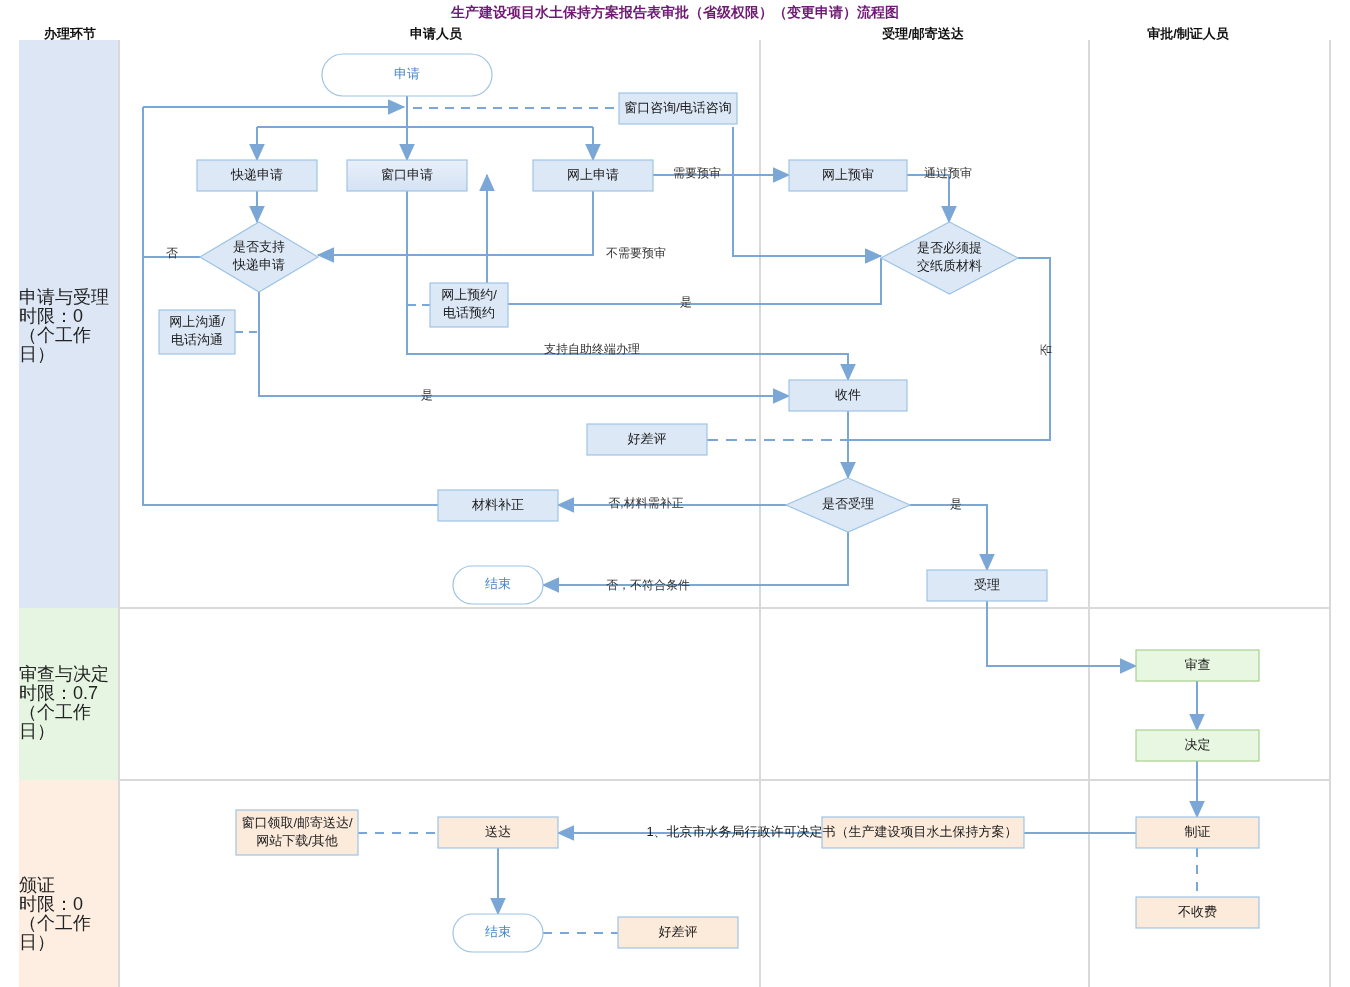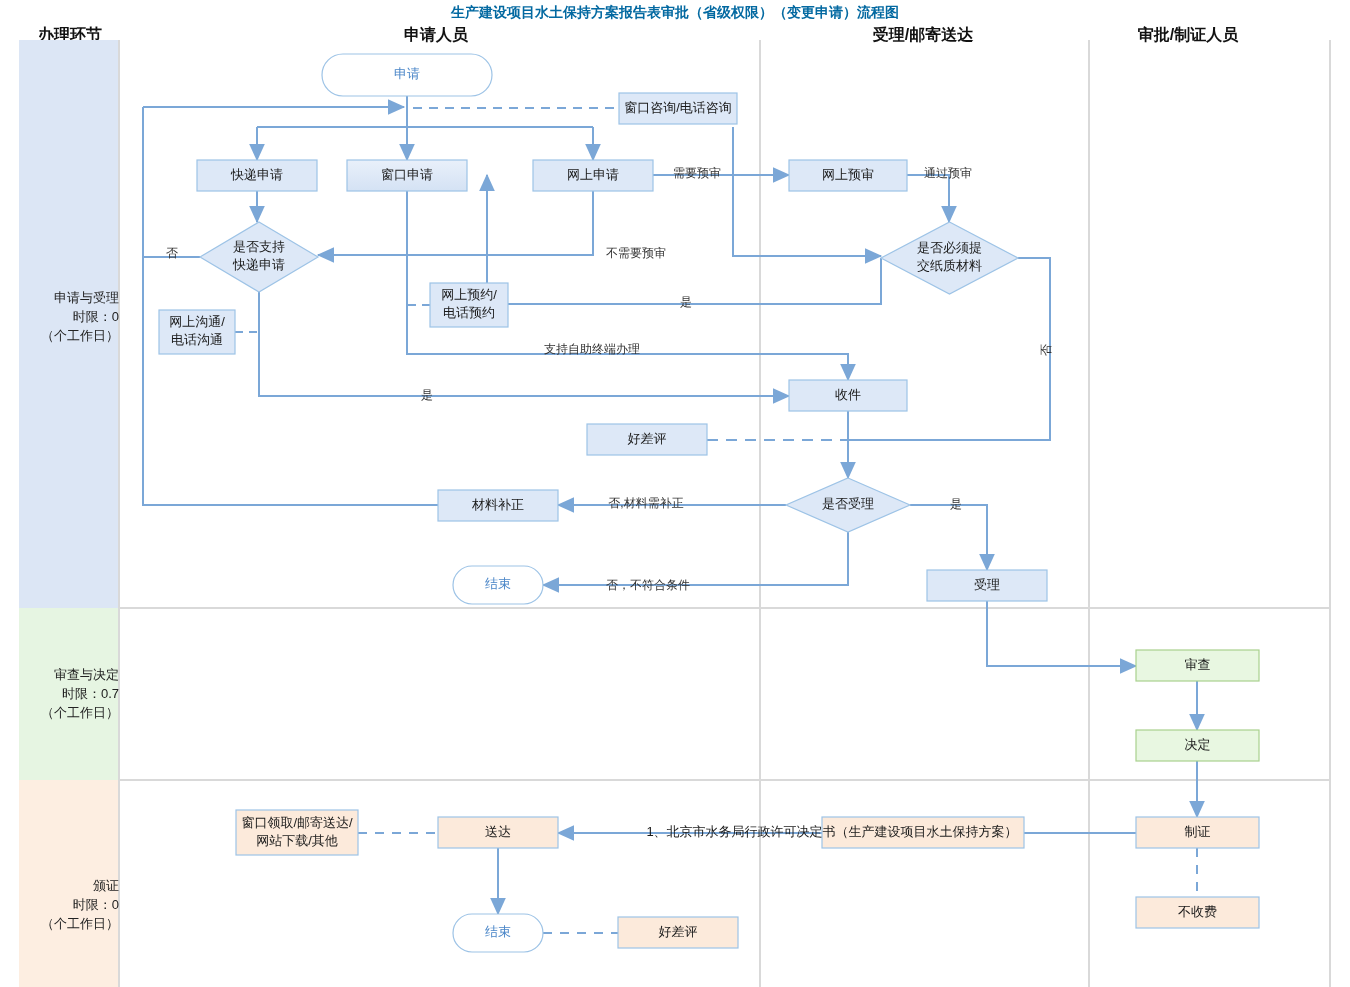--- a/index.html
+++ b/index.html
@@ -1,21 +1,21 @@
 <!DOCTYPE html>
 <html><head>
 <meta charset="utf-8">
 <style>
   html,body{margin:0;padding:0;background:#ffffff;}
   body{font-family:"Liberation Sans","DejaVu Sans",sans-serif;}
   #page{position:relative;width:1350px;height:987px;overflow:hidden;background:#fff;}
-  #title{position:absolute;left:0;top:4px;width:1350px;text-align:center;font-size:14px;font-weight:bold;color:#0369a1;letter-spacing:0px;}
-  .colhead{position:absolute;top:25px;font-size:16px;font-weight:bold;color:#111;text-align:center;}
+  #title{position:absolute;left:0;top:4px;width:1350px;text-align:center;font-size:14px;font-weight:bold;color:#701a75;letter-spacing:0px;}
+  .colhead{position:absolute;top:25px;font-size:13px;font-weight:bold;color:#111;text-align:center;}
   #stage{position:absolute;left:0;top:0;width:1350px;height:987px;}
-  .lanelabel{position:absolute;text-align:right;font-size:13px;color:#222;line-height:19px;}
+  .lanelabel{position:absolute;text-align:left;font-size:18px;color:#222;line-height:19px;}
   svg{position:absolute;left:0;top:0;}
   text{font-family:"Liberation Sans","DejaVu Sans",sans-serif;}
   .nodelbl{font-size:13px;fill:#1a1a1a;text-anchor:middle;dominant-baseline:middle;}
   .termlbl{font-size:13px;fill:#4a86c8;text-anchor:middle;dominant-baseline:middle;}
   .edgelbl{font-size:12px;fill:#333;text-anchor:middle;dominant-baseline:middle;}
 </style>
 </head>
 <body>
 
 <div id="page">

